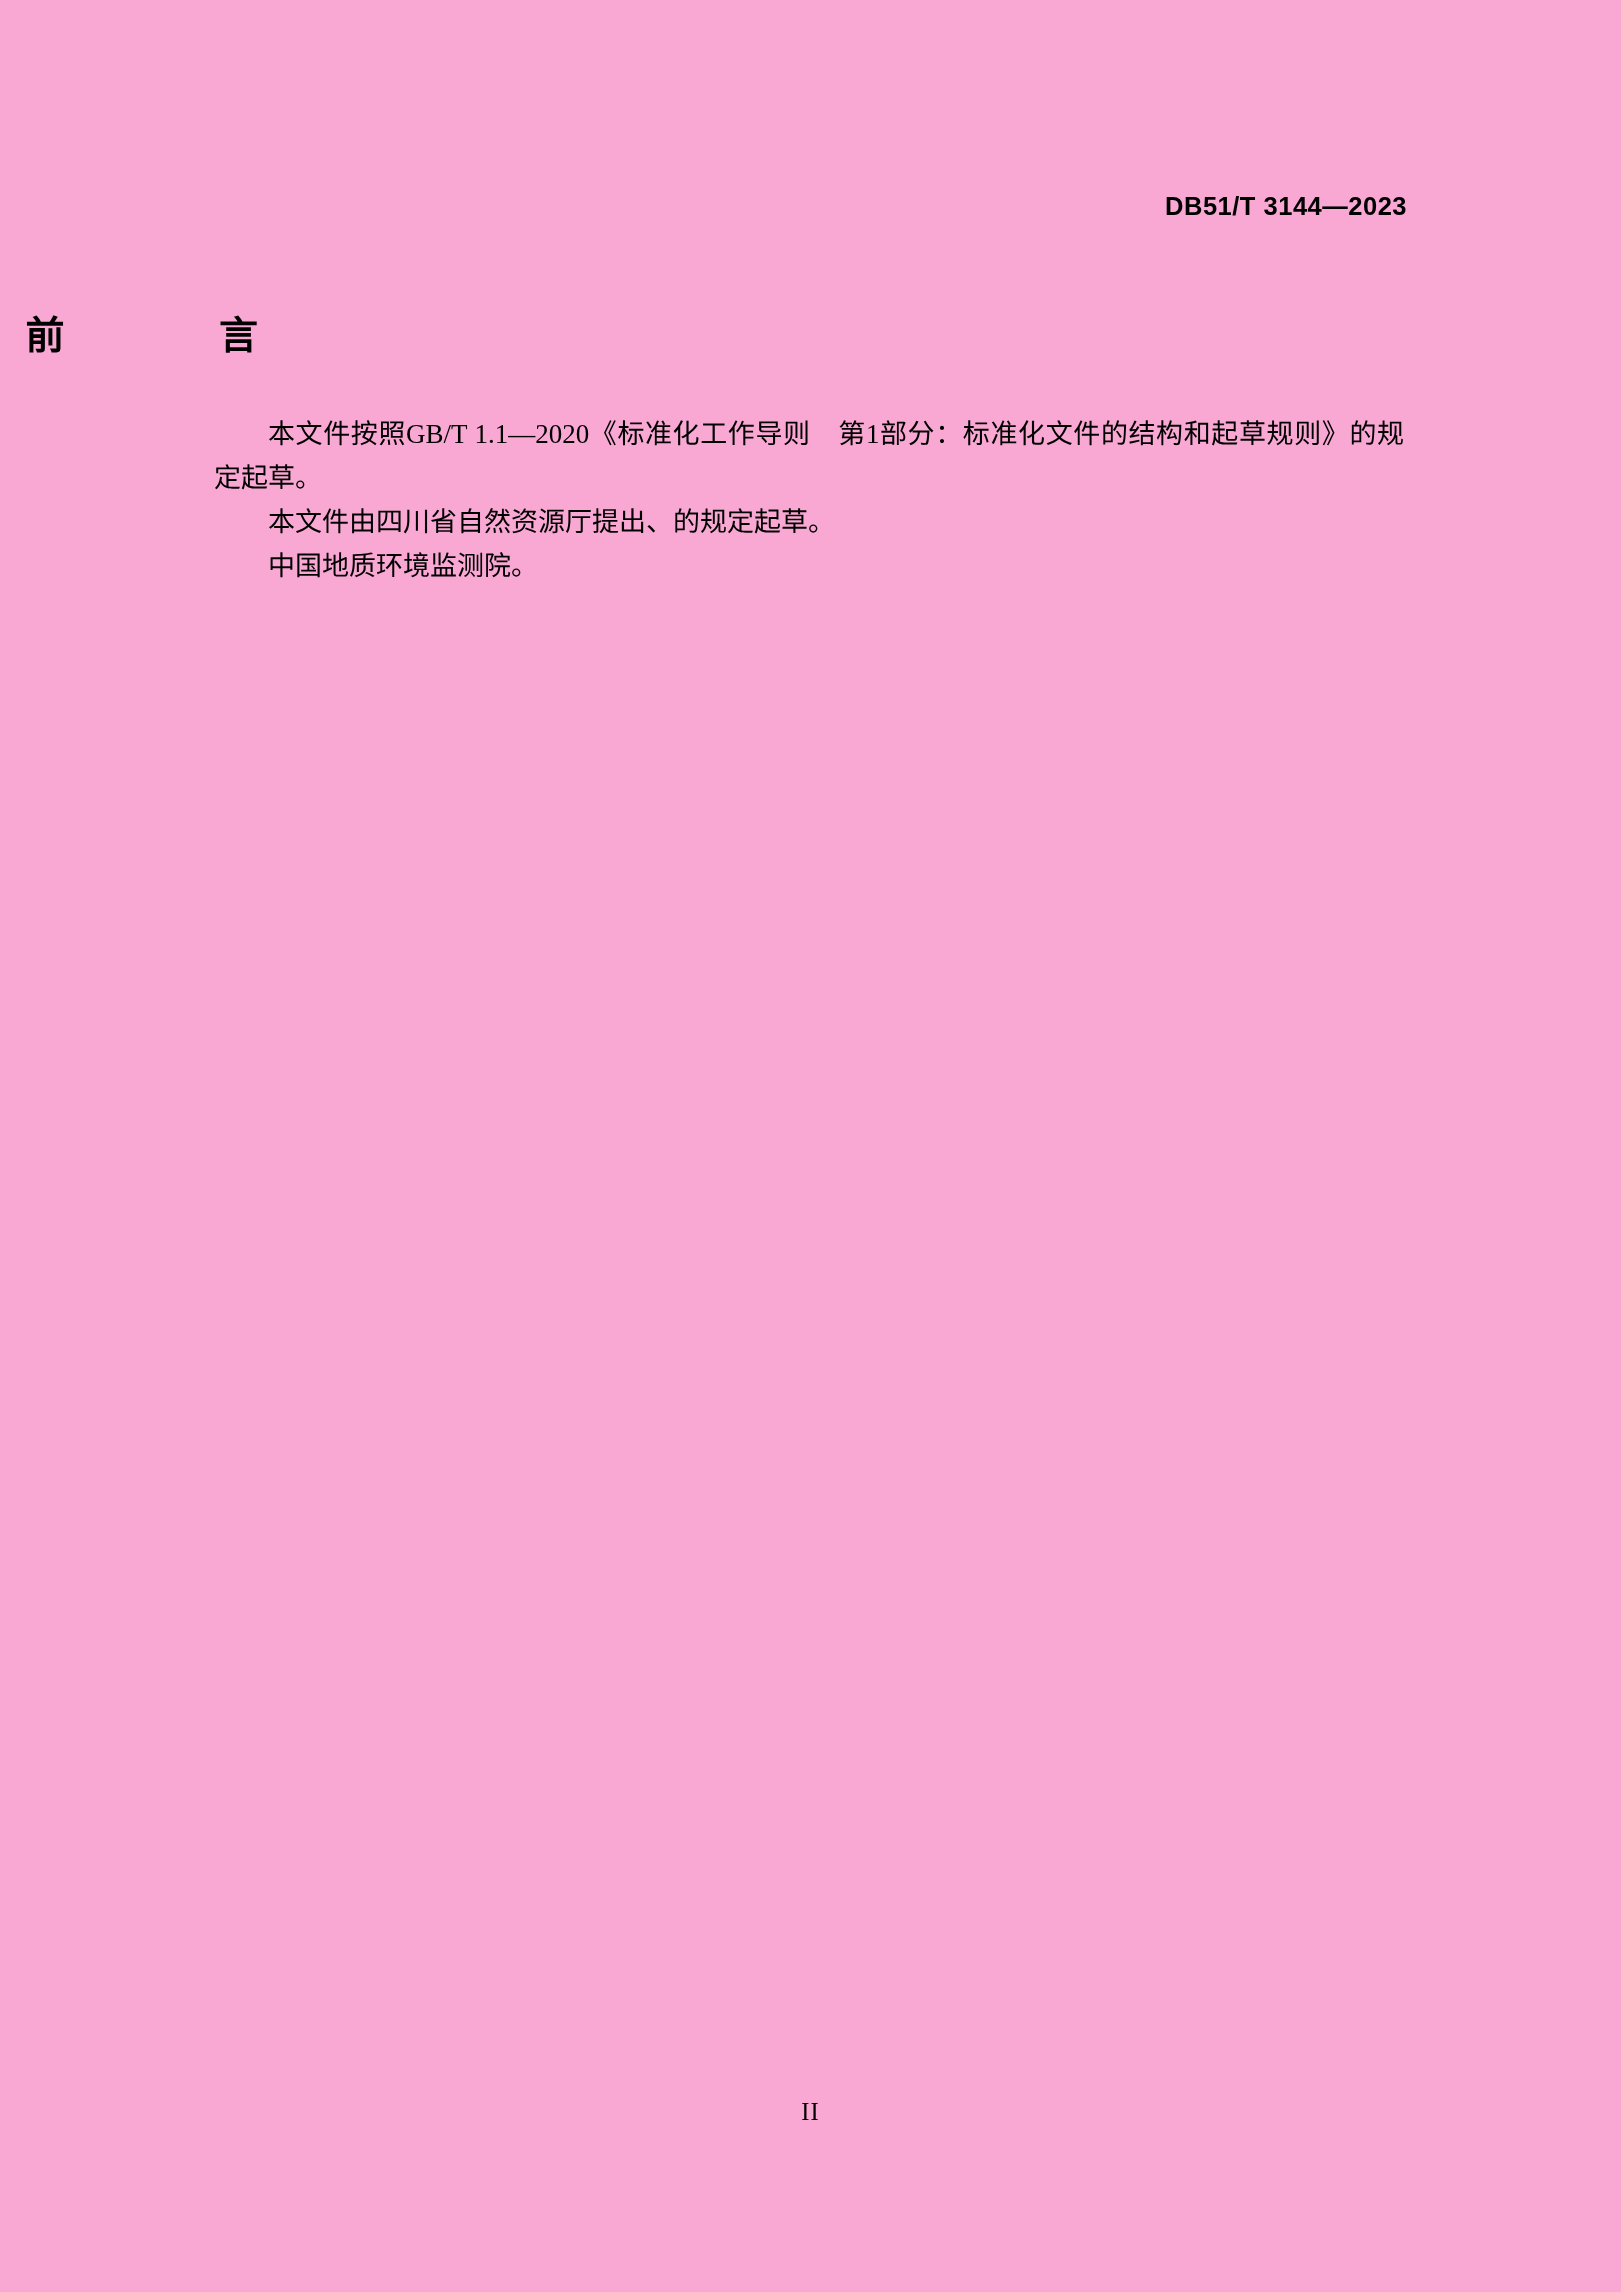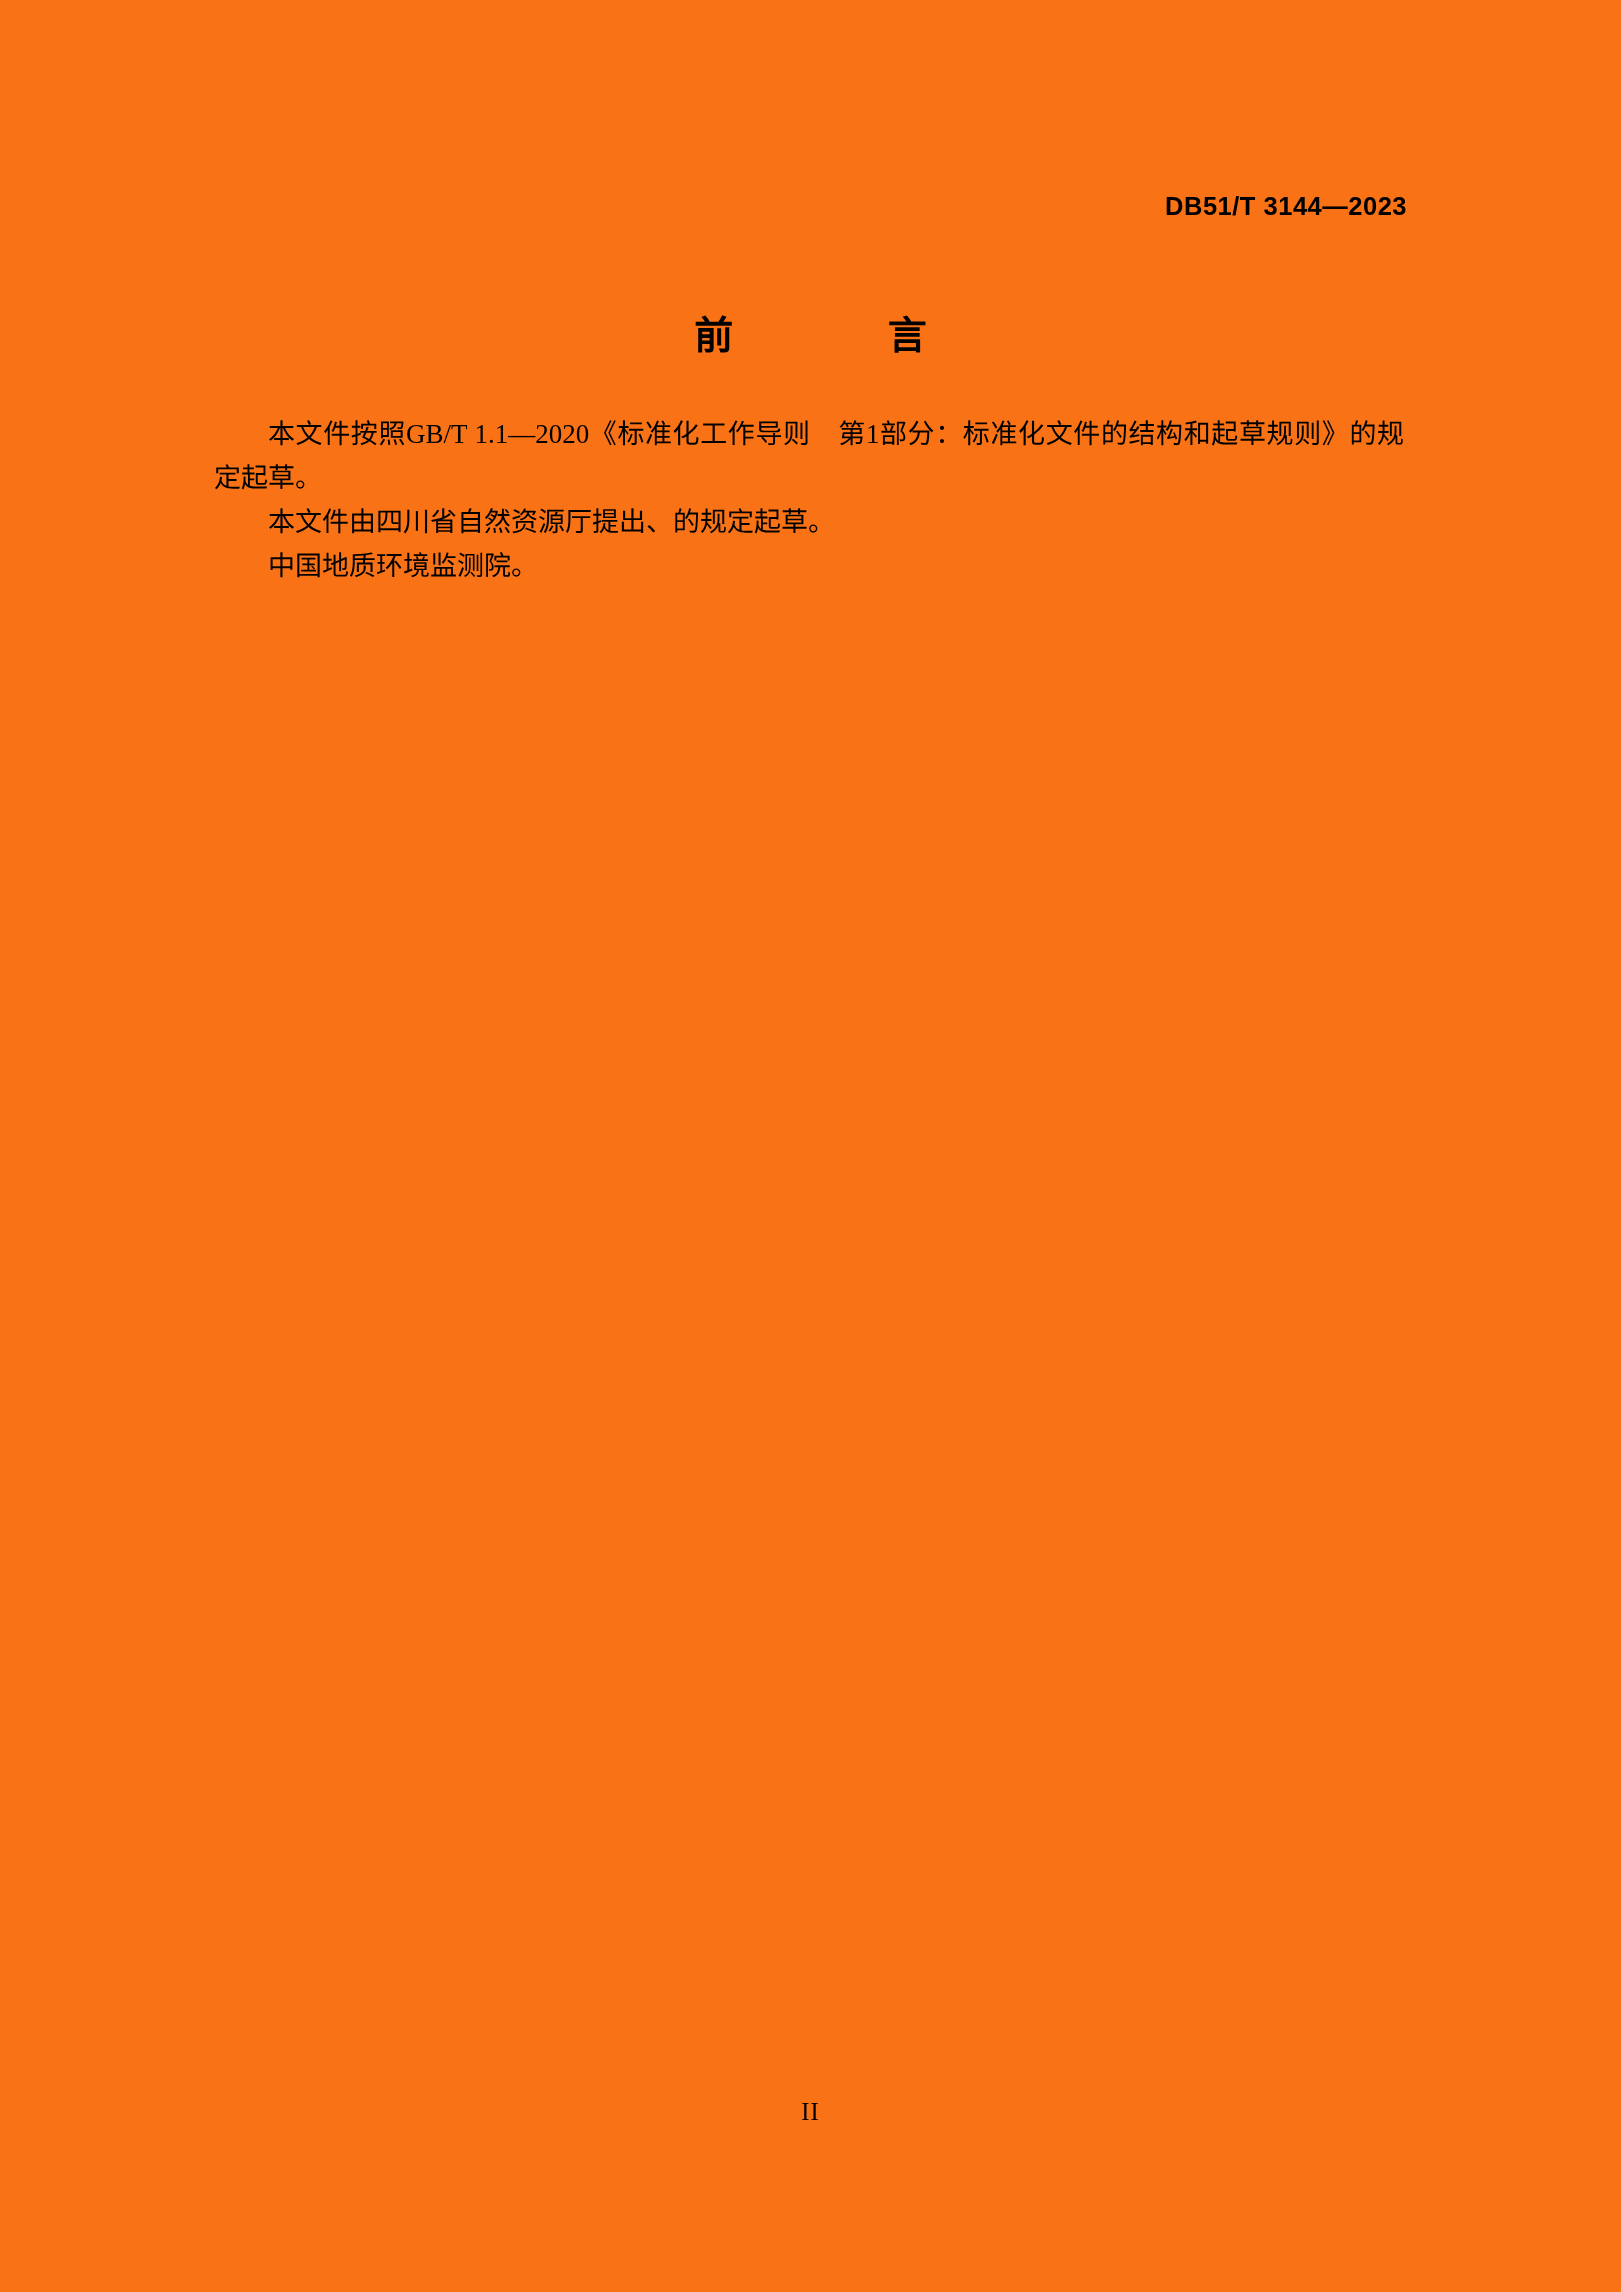--- a/index.html
+++ b/index.html
@@ -10,21 +10,21 @@
   }
   body {
     font-family: "Liberation Serif", "DejaVu Serif", serif;
     color: #000000;
   }
   .page {
     position: relative;
     width: 1621px;
     height: 2293px;
     margin: 0 auto;
-    background: #f97316;
+    background: #f9a8d4;
     box-sizing: border-box;
     overflow: hidden;
   }
   
   .header {
     position: absolute;
     top: 192px;
     left: 214px;
     right: 214px;
     height: 39px;
@@ -39,21 +39,21 @@
     letter-spacing: 0.5px;
     white-space: nowrap;
     color: #000;
   }
   
   .doc-title {
     position: absolute;
     top: 304px;
     left: 0;
     width: 100%;
-    text-align: center;
+    text-align: left;
     font-family: "Liberation Sans", "DejaVu Sans", sans-serif;
     font-weight: bold;
     font-size: 39px;
     letter-spacing: 25.5px;
     text-indent: 25.5px;
     color: #000;
   }
   
   .body-block {
     position: absolute;

